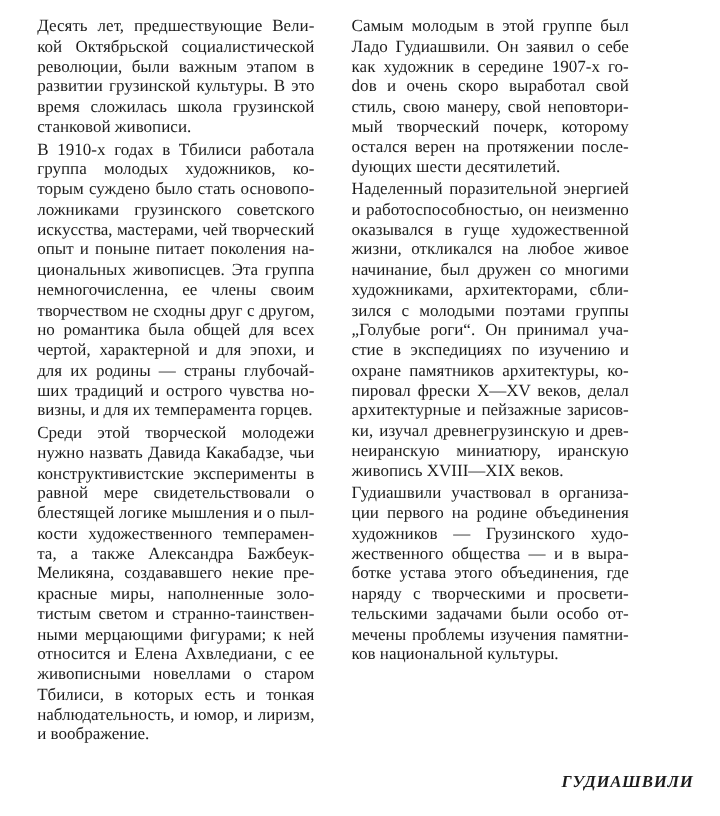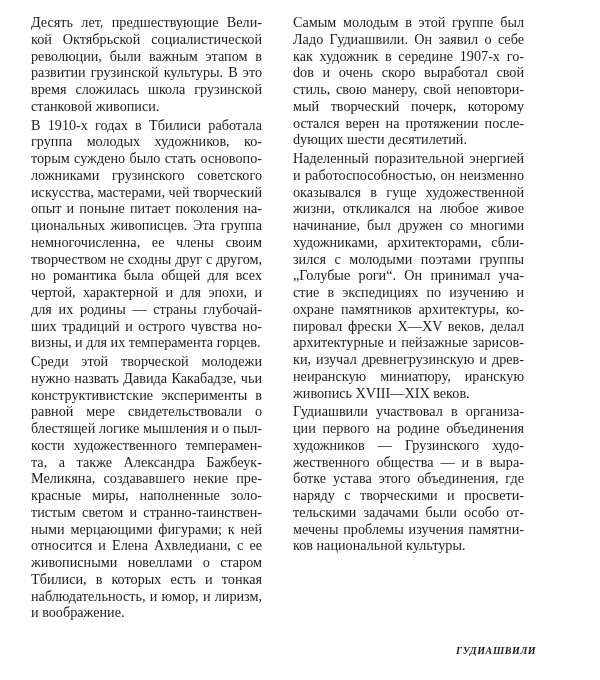--- a/index.html
+++ b/index.html
@@ -14,26 +14,26 @@
     line-height: 16.75px;
     color: #1c1c1c;
     text-align: justify;
     hyphens: manual;
   }
   .col-left { left: 31px; }
   .col-right { left: 293px; width: 231px; }
   .col p { margin: 0 0 2px 0; text-indent: 0; }
   .caption {
     position: absolute;
-    left: 456px;
+    left: 468px;
     top: 645px;
     font-family: "Liberation Serif", "DejaVu Serif", serif;
     font-style: italic;
     font-weight: bold;
-    font-size: 10px;
+    font-size: 14px;
     letter-spacing: 0.6px;
     color: #1c1c1c;
   }
 </style>
 </head>
 <body>
 
 <div class="page">
   <div class="col col-left">
     <p>Десять лет, предшествующие Вели­кой Октябрьской социалистической революции, были важным этапом в развитии грузинской культуры. В это время сложилась школа гру­зинской станковой живописи.</p>

